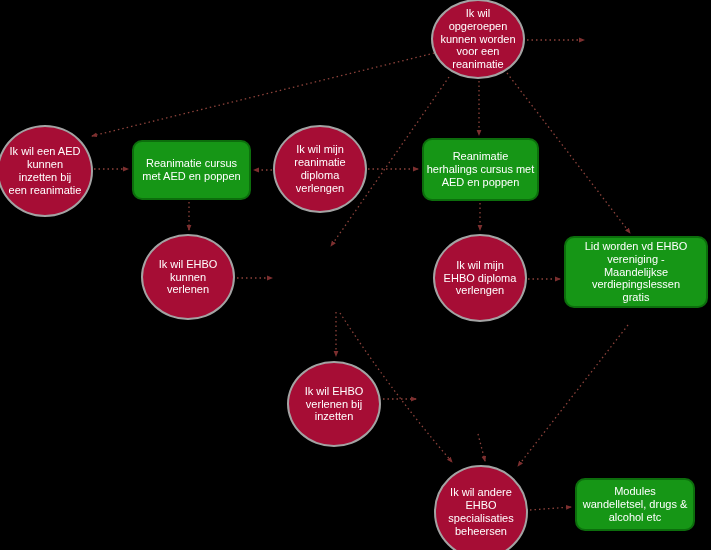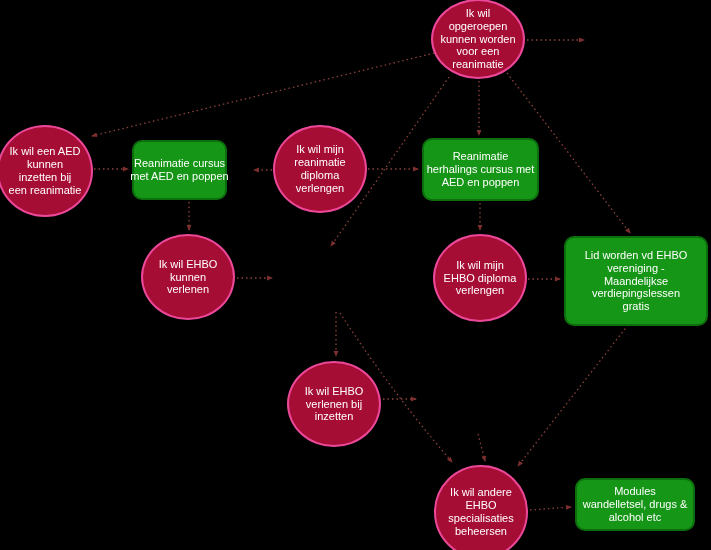--- a/index.html
+++ b/index.html
@@ -7,21 +7,21 @@
     position:relative;width:711px;height:550px;overflow:hidden;background:#000;
     font-family:"Liberation Sans",sans-serif;
   }
   #edge-layer{position:absolute;left:0;top:0;width:711px;height:550px;}
   .edge{fill:none;stroke:#9c4a42;stroke-width:1.3;stroke-dasharray:1.5 3;opacity:.9;}
   .node{
     position:absolute;display:flex;flex-direction:column;justify-content:center;align-items:center;
     color:#fff;font-size:11px;line-height:1.18;text-align:center;box-sizing:border-box;
   }
   .node span{white-space:nowrap;}
-  .goal{background:#a60d35;border:2px solid #ec4899;border-radius:50%;}
+  .goal{background:#a60d35;border:2px solid #a3a3a3;border-radius:50%;}
   .action{background:#169616;border:2px solid #0c6e0c;border-radius:10px;}
 </style>
 </head>
 <body>
 
 <div id="canvas">
   <svg id="edge-layer" width="711" height="550" viewBox="0 0 711 550">
     <defs>
       <marker id="arrow" markerWidth="7" markerHeight="7" refX="5" refY="3" orient="auto" markerUnits="userSpaceOnUse">
         <path d="M0,0.6 L6,3 L0,5.4 Z" fill="#8b3535"></path>
@@ -53,21 +53,21 @@
       <span>kunnen worden</span>
       <span>voor een</span>
       <span>reanimatie</span>
     </div>
     <div class="node goal" style="left: -3px; top: 125px; width: 96px; height: 92px;">
       <span>Ik wil een AED</span>
       <span>kunnen</span>
       <span>inzetten bij</span>
       <span>een reanimatie</span>
     </div>
-    <div class="node action" style="left: 132px; top: 140px; width: 95px; height: 60px;">
+    <div class="node action" style="left: 132px; top: 140px; width: 119px; height: 60px;">
       <span>Reanimatie cursus</span>
       <span>met AED en poppen</span>
     </div>
     <div class="node goal" style="left: 273px; top: 125px; width: 94px; height: 88px;">
       <span>Ik wil mijn</span>
       <span>reanimatie</span>
       <span>diploma</span>
       <span>verlengen</span>
     </div>
     <div class="node action" style="left: 422px; top: 138px; width: 117px; height: 63px;">
@@ -78,21 +78,21 @@
     <div class="node goal" style="left: 141px; top: 234px; width: 94px; height: 86px;">
       <span>Ik wil EHBO</span>
       <span>kunnen</span>
       <span>verlenen</span>
     </div>
     <div class="node goal" style="left: 433px; top: 234px; width: 94px; height: 88px;">
       <span>Ik wil mijn</span>
       <span>EHBO diploma</span>
       <span>verlengen</span>
     </div>
-    <div class="node action" style="left: 564px; top: 236px; width: 144px; height: 90px;">
+    <div class="node action" style="left: 564px; top: 236px; width: 144px; height: 72px;">
       <span>Lid worden vd EHBO</span>
       <span>vereniging -</span>
       <span>Maandelijkse</span>
       <span>verdiepingslessen</span>
       <span>gratis</span>
     </div>
     <div class="node goal" style="left: 287px; top: 361px; width: 94px; height: 86px;">
       <span>Ik wil EHBO</span>
       <span>verlenen bij</span>
       <span>inzetten</span>

